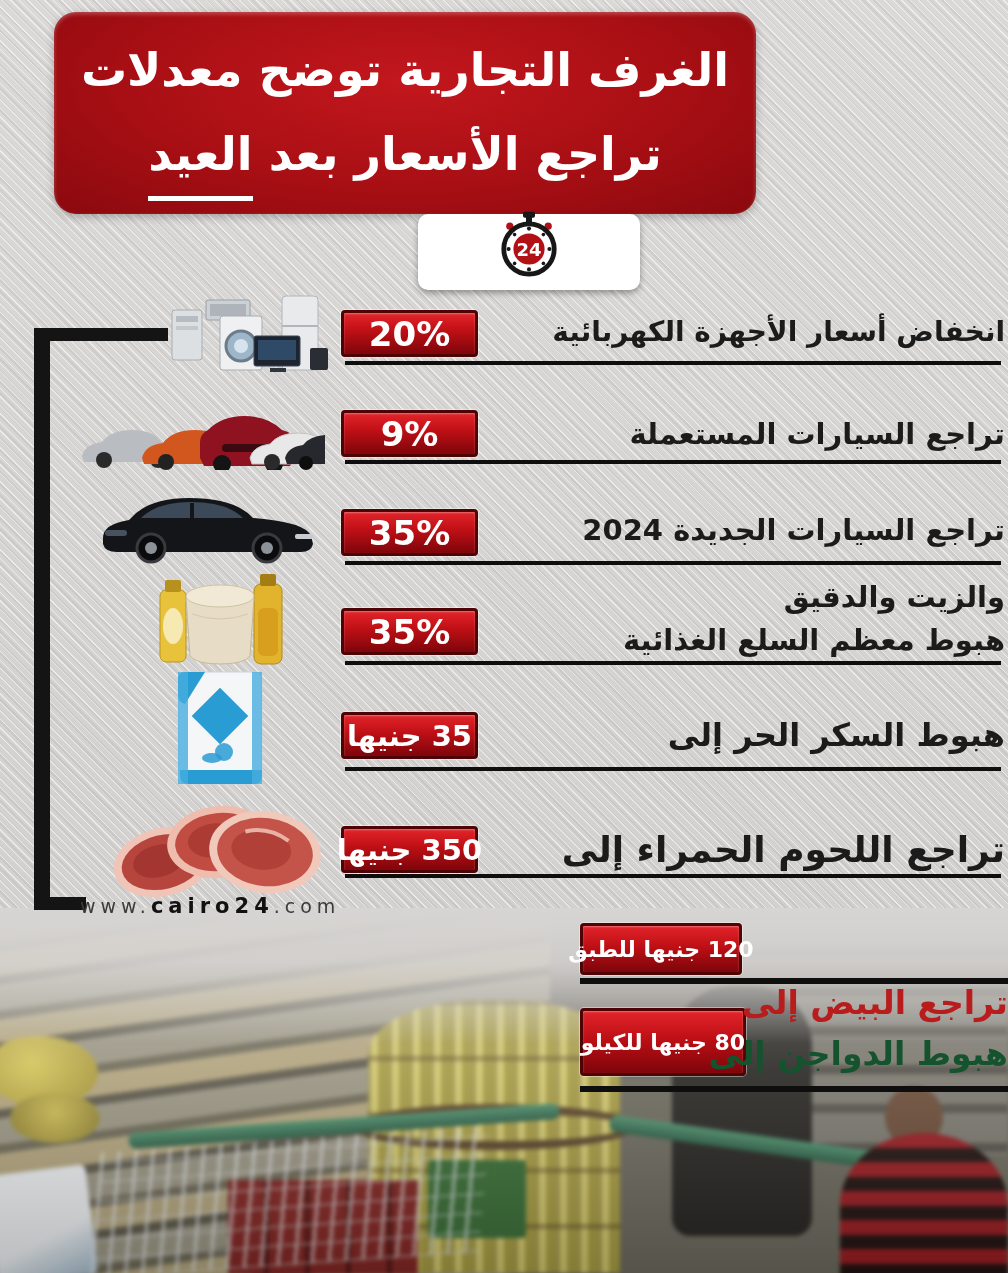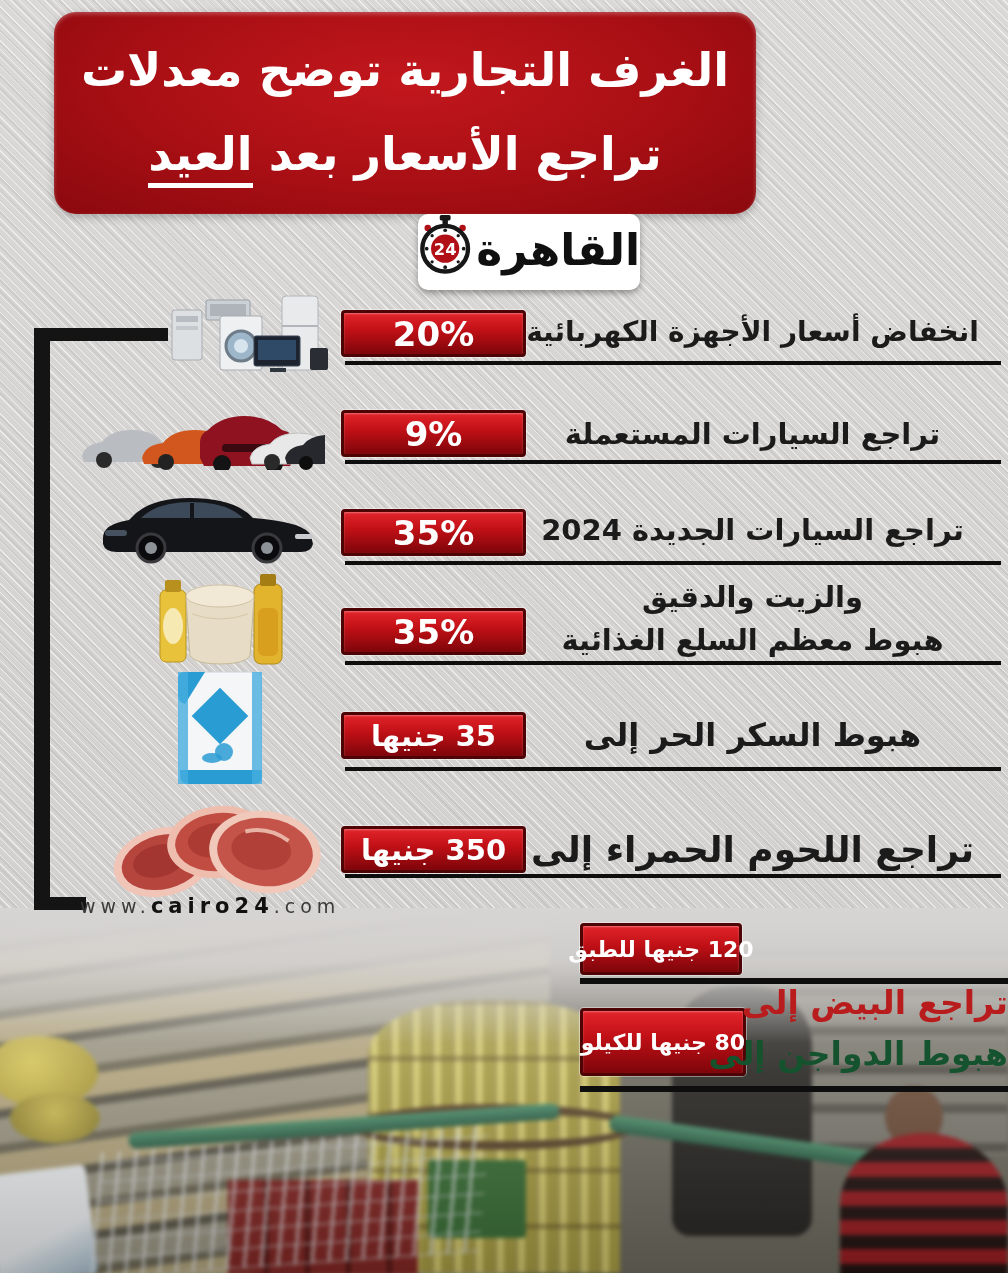--- a/index.html
+++ b/index.html
@@ -19,21 +19,21 @@
   
   .header{
     position:absolute;left:54px;top:12px;width:702px;height:202px;
     border-radius:22px;
     background:radial-gradient(ellipse at 50% 35%, #c2171d 0%, #a80f14 55%, #8a090e 100%);
     box-shadow: inset 0 2px 4px rgba(255,255,255,.28), 0 3px 8px rgba(0,0,0,.25);
     color:#fff;text-align:center;font-weight:bold;direction:rtl;
   }
   .header .hl{font-size:46px;line-height:84px;white-space:nowrap;}
   .header .hl1{margin-top:16px;}
-  .uword{border-bottom:5px solid #fff;padding-bottom:2px;}
+  .uword{border-bottom:5px solid #fff;padding-bottom:15px;}
   
   .logo{
     position:absolute;left:418px;top:214px;width:222px;height:76px;
     background:#fff;border-radius:10px;box-shadow:0 3px 6px rgba(0,0,0,.35);
     display:flex;align-items:center;justify-content:center;gap:4px;direction:ltr;
   }
   .logo-text{font-size:44px;font-weight:bold;color:#101010;margin-top:-6px;}
   .logo svg{margin-top:-12px;}
   
   .bracket{
@@ -41,34 +41,34 @@
     border-left:16px solid #141414;border-top:13px solid #141414;box-sizing:border-box;
   }
   .bracket::after{
     content:"";position:absolute;left:-16px;bottom:0;width:52px;height:13px;background:#141414;
   }
   
   .u{position:absolute;left:345px;width:656px;height:4px;background:#0e0e0e;}
   .u1{top:361px}.u2{top:460px}.u3{top:561px}.u4{top:661px}.u5{top:767px}.u6{top:874px}
   .u7{left:580px;top:978px;width:428px;height:6px}.u8{left:580px;top:1086px;width:428px;height:6px}
   .badge{
-    position:absolute;left:341px;width:185px;height:47px;box-sizing:border-box;
+    position:absolute;left:341px;width:137px;height:47px;box-sizing:border-box;
     background:linear-gradient(180deg,#e2242b 0%,#c01016 42%,#7d050a 100%);
     border:3px solid #4e0305;border-radius:4px;
     box-shadow:0 0 0 1px rgba(255,255,255,.4), inset 0 1px 2px rgba(255,255,255,.35);
     color:#fff;font-weight:bold;font-size:34px;direction:rtl;
     display:flex;align-items:center;justify-content:center;white-space:nowrap;
   }
   .b1{top:310px}.b2{top:410px}.b3{top:509px}.b4{top:608px}
   .b5{top:712px;font-size:29px}.b6{top:826px;font-size:29px}
   .b7{left:580px;top:923px;width:162px;height:52px;font-size:22px}
   .b8{left:580px;top:1008px;width:166px;height:68px;font-size:22px}
   .lbl{
     position:absolute;left:500px;width:505px;color:#1b1b1b;font-weight:bold;
-    direction:rtl;text-align:center;font-size:29px;white-space:nowrap;
+    direction:rtl;text-align:right;font-size:29px;white-space:nowrap;
   }
   .l1{top:315px;font-size:28px}.l2{top:417px}.l3{top:513px}
   .l4{top:576px;font-size:29px;line-height:43px;white-space:normal}
   .l5{top:716px;font-size:32px}.l6{top:829px;font-size:36px}
   .l7{left:742px;width:266px;top:983px;font-size:33px;color:#b91c1c}
   .l8{left:738px;width:270px;top:1034px;font-size:33px;color:#14532d}
   
   .img{position:absolute;}
   .im1{left:170px;top:292px}.im2{left:80px;top:408px}.im3{left:95px;top:472px}
   .im4{left:152px;top:568px}.im5{left:172px;top:664px}.im6{left:103px;top:790px}
@@ -172,21 +172,20 @@
       <circle cx="16" cy="64" r="3.4"></circle>
         <circle cx="84" cy="64" r="3.4"></circle>
       <circle cx="26" cy="40" r="3"></circle>
         <circle cx="74" cy="40" r="3"></circle>
       <circle cx="26" cy="88" r="3"></circle>
         <circle cx="74" cy="88" r="3"></circle>
     </g>
     <circle cx="50" cy="64" r="26" fill="#b01016"></circle>
     <text x="50" y="76" text-anchor="middle" font-size="30" font-weight="bold" fill="#ffffff" font-family="DejaVu Sans, sans-serif">24</text>
   </svg>
-  <span class="logo-text">القاهرة</span>
 </div>
 
 <div class="bracket"></div>
 
 <div class="u u1"></div>
 <div class="u u2"></div>
 <div class="u u3"></div>
 <div class="u u4"></div>
 <div class="u u5"></div>
 <div class="u u6"></div>

